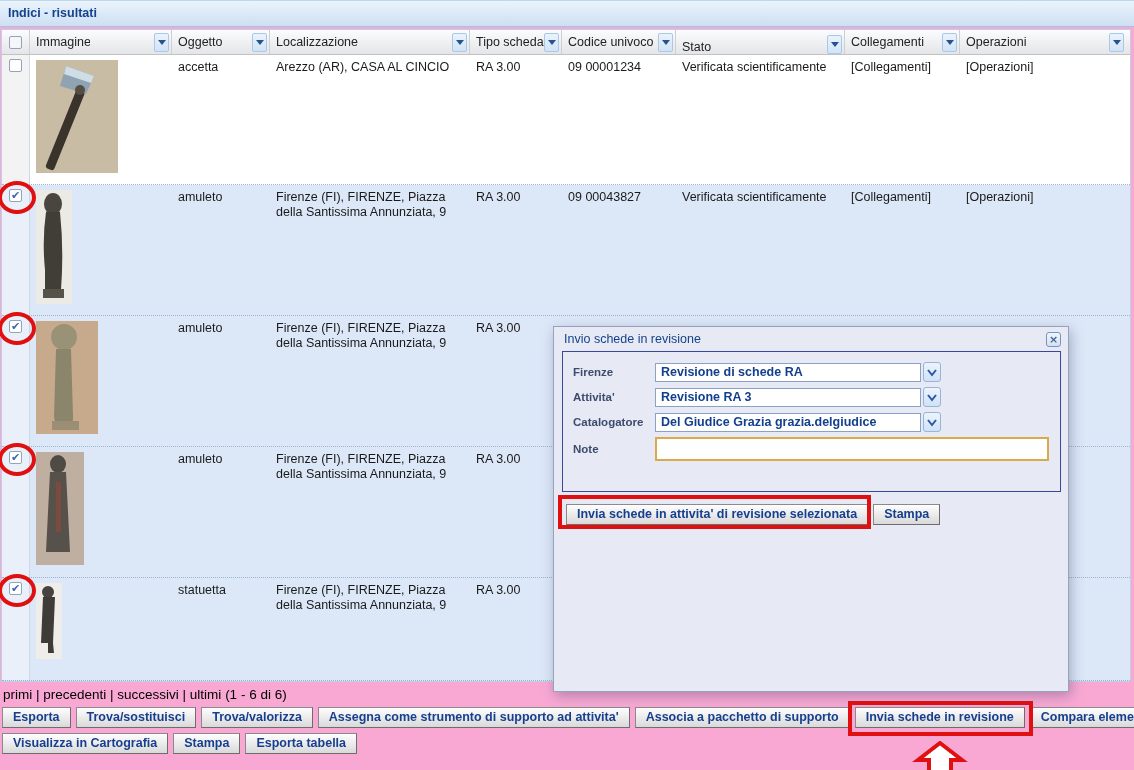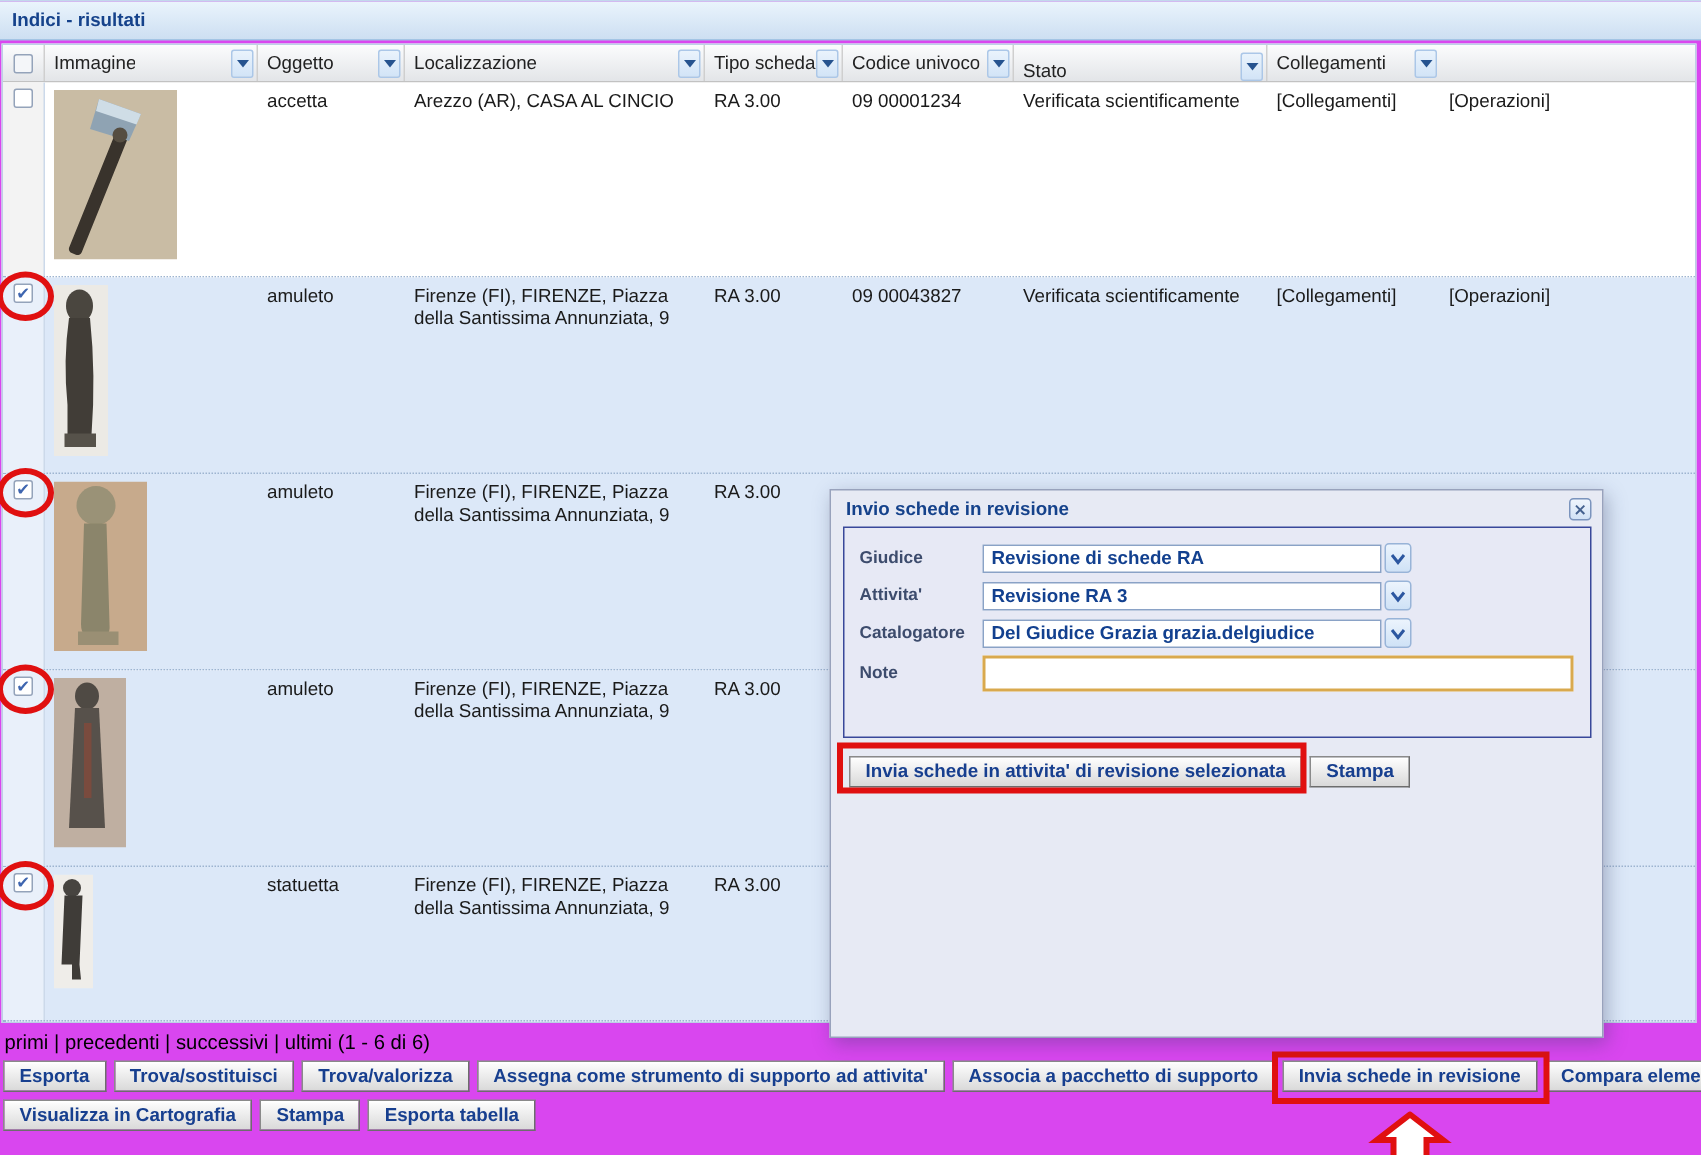--- a/index.html
+++ b/index.html
@@ -1,19 +1,19 @@
 <!DOCTYPE html>
 <html><head>
 <meta charset="utf-8">
 <style>
   * { box-sizing: border-box; margin: 0; padding: 0; }
   body { background:#fff; }
   .app {
     position: relative; width: 1134px; height: 770px; overflow: hidden;
-    background: #d946ef; font-family: "Liberation Sans", "DejaVu Sans", sans-serif;
+    background: #f9a8d4; font-family: "Liberation Sans", "DejaVu Sans", sans-serif;
   }
   
   .panel-header {
     position: absolute; left: 0; top: 0; right: 0; height: 27px;
     background: linear-gradient(#eaf4fc, #cddff2);
     border-top: 1px solid #c3d7ec; border-bottom: 1px solid #a3c4e4;
     color: #15428b; font-weight: bold; font-size: 12.5px; line-height: 25px;
     padding-left: 8px;
   }
   
@@ -56,21 +56,21 @@
     background: linear-gradient(#fefefe, #d9d9d9); border: 1px solid #8a8a8a;
     border-right-color: #6d6d6d; border-bottom-color: #6d6d6d;
     box-shadow: inset 0 1px 0 #fff; white-space: nowrap; cursor: pointer;
     font-family: "Liberation Sans", sans-serif; }
   .ann-rect { position: absolute; left: -7px; right: -8px; top: -6px; bottom: -8px;
     border: 4px solid #e01010; z-index: 5; pointer-events: none; }
   .ann-arrow { position: absolute; top: calc(100% + 13px); left: 50%; transform: translateX(-50%); z-index: 5; pointer-events: none; }
   
   .modal { position: absolute; left: 553px; top: 326px; width: 516px; height: 366px;
     background: #e7eaf4; border: 1px solid #98a2bc; box-shadow: 2px 4px 12px rgba(50,60,100,.35); z-index: 10; }
-  .modal-title { position: absolute; left: 10px; top: 5px; font-weight: bold; font-size: 12.5px; color: #15428b; }
+  .modal-title { position: absolute; left: 10px; top: 5px; font-weight: normal; font-size: 12.5px; color: #15428b; }
   .modal-close { position: absolute; right: 7px; top: 5px; width: 15px; height: 15px;
     border: 1px solid #7b94bd; border-radius: 3px; background: linear-gradient(#eff5fd, #d2e2f5);
     color: #44618f; font: bold 11px/13px "DejaVu Sans", sans-serif; text-align: center; cursor: pointer; }
   .modal-panel { position: absolute; left: 8px; top: 24px; width: 499px; height: 141px;
     border: 1px solid #39489a; background: #e7e9f5; padding: 10px 10px 0 10px; }
   .frow { display: flex; align-items: center; margin-bottom: 5px; }
   .flabel { width: 82px; flex: none; font-weight: bold; font-size: 11.5px; color: #3d4c6d; }
   .selbox { width: 266px; height: 19px; padding: 1px 5px; background: #fff; border: 1px solid #8aa2c6;
     font-weight: bold; font-size: 12.5px; color: #12408f; line-height: 15px;
     overflow: hidden; white-space: nowrap; cursor: default; }
@@ -138,20 +138,27 @@
             <i class="tri-down"></i>
           </div>
         </div>
         <div class="hcell" style="width: 115px;">
           <span class="hlabel">Collegamenti</span>
           <span class="hspacer"></span>
           <div class="hdr-arrow">
             <i class="tri-down"></i>
           </div>
         </div>
+        <div class="hcell" style="width: 166px;">
+          <span class="hlabel">Operazioni</span>
+          <span class="hspacer"></span>
+          <div class="hdr-arrow">
+            <i class="tri-down"></i>
+          </div>
+        </div>
       </div>
     <div class="grid-body">
         <div class="grid-row" style="height: 130px;">
           <div class="cbcell">
             <div class="cb"></div>
           </div>
           <div class="imgcell" style="width: 142px;">
             <div class="artifact" style="width: 82px; height: 113px;"><svg width="82" height="113" xmlns="http://www.w3.org/2000/svg">
                 <rect width="82" height="113" fill="#c9bca4"></rect>
                 <rect x="42" y="26" width="9" height="88" rx="3" fill="#39332c" transform="rotate(22 42 26)"></rect>
@@ -259,21 +266,21 @@
   <div class="toolbar row1"><span class="btnwrap"><span class="btn">Esporta</span></span><span class="btnwrap"><span class="btn">Trova/sostituisci</span></span><span class="btnwrap"><span class="btn">Trova/valorizza</span></span><span class="btnwrap"><span class="btn">Assegna come strumento di supporto ad attivita'</span></span><span class="btnwrap"><span class="btn">Associa a pacchetto di supporto</span></span><span class="btnwrap"><span class="btn">Invia schede in revisione</span><div class="ann-rect"></div><div class="ann-arrow"><svg width="56" height="34" xmlns="http://www.w3.org/2000/svg">
             <polygon points="28,2 50,19 39,19 39,34 17,34 17,19 6,19" fill="#ffffff" stroke="#e01010" stroke-width="4"></polygon>
           </svg></div></span><span class="btnwrap"><span class="btn">Compara elementi selezionati</span></span></div>
   <div class="toolbar row2"><span class="btnwrap"><span class="btn">Visualizza in Cartografia</span></span><span class="btnwrap"><span class="btn">Stampa</span></span><span class="btnwrap"><span class="btn">Esporta tabella</span></span></div>
 
   <div class="modal">
     <span class="modal-title">Invio schede in revisione</span>
     <div class="modal-close">×</div>
     <div class="modal-panel">
         <div class="frow">
-          <span class="flabel">Giudice</span>
+          <span class="flabel">Firenze</span>
           <div class="selbox">Revisione di schede RA</div>
           <div class="selarrow">
             <svg width="12" height="10" xmlns="http://www.w3.org/2000/svg">
               <polyline points="2,3 6,8 10,3" fill="none" stroke="#2c57a0" stroke-width="2"></polyline>
             </svg>
           </div>
         </div>
         <div class="frow">
           <span class="flabel">Attivita'</span>
           <div class="selbox">Revisione RA 3</div>

